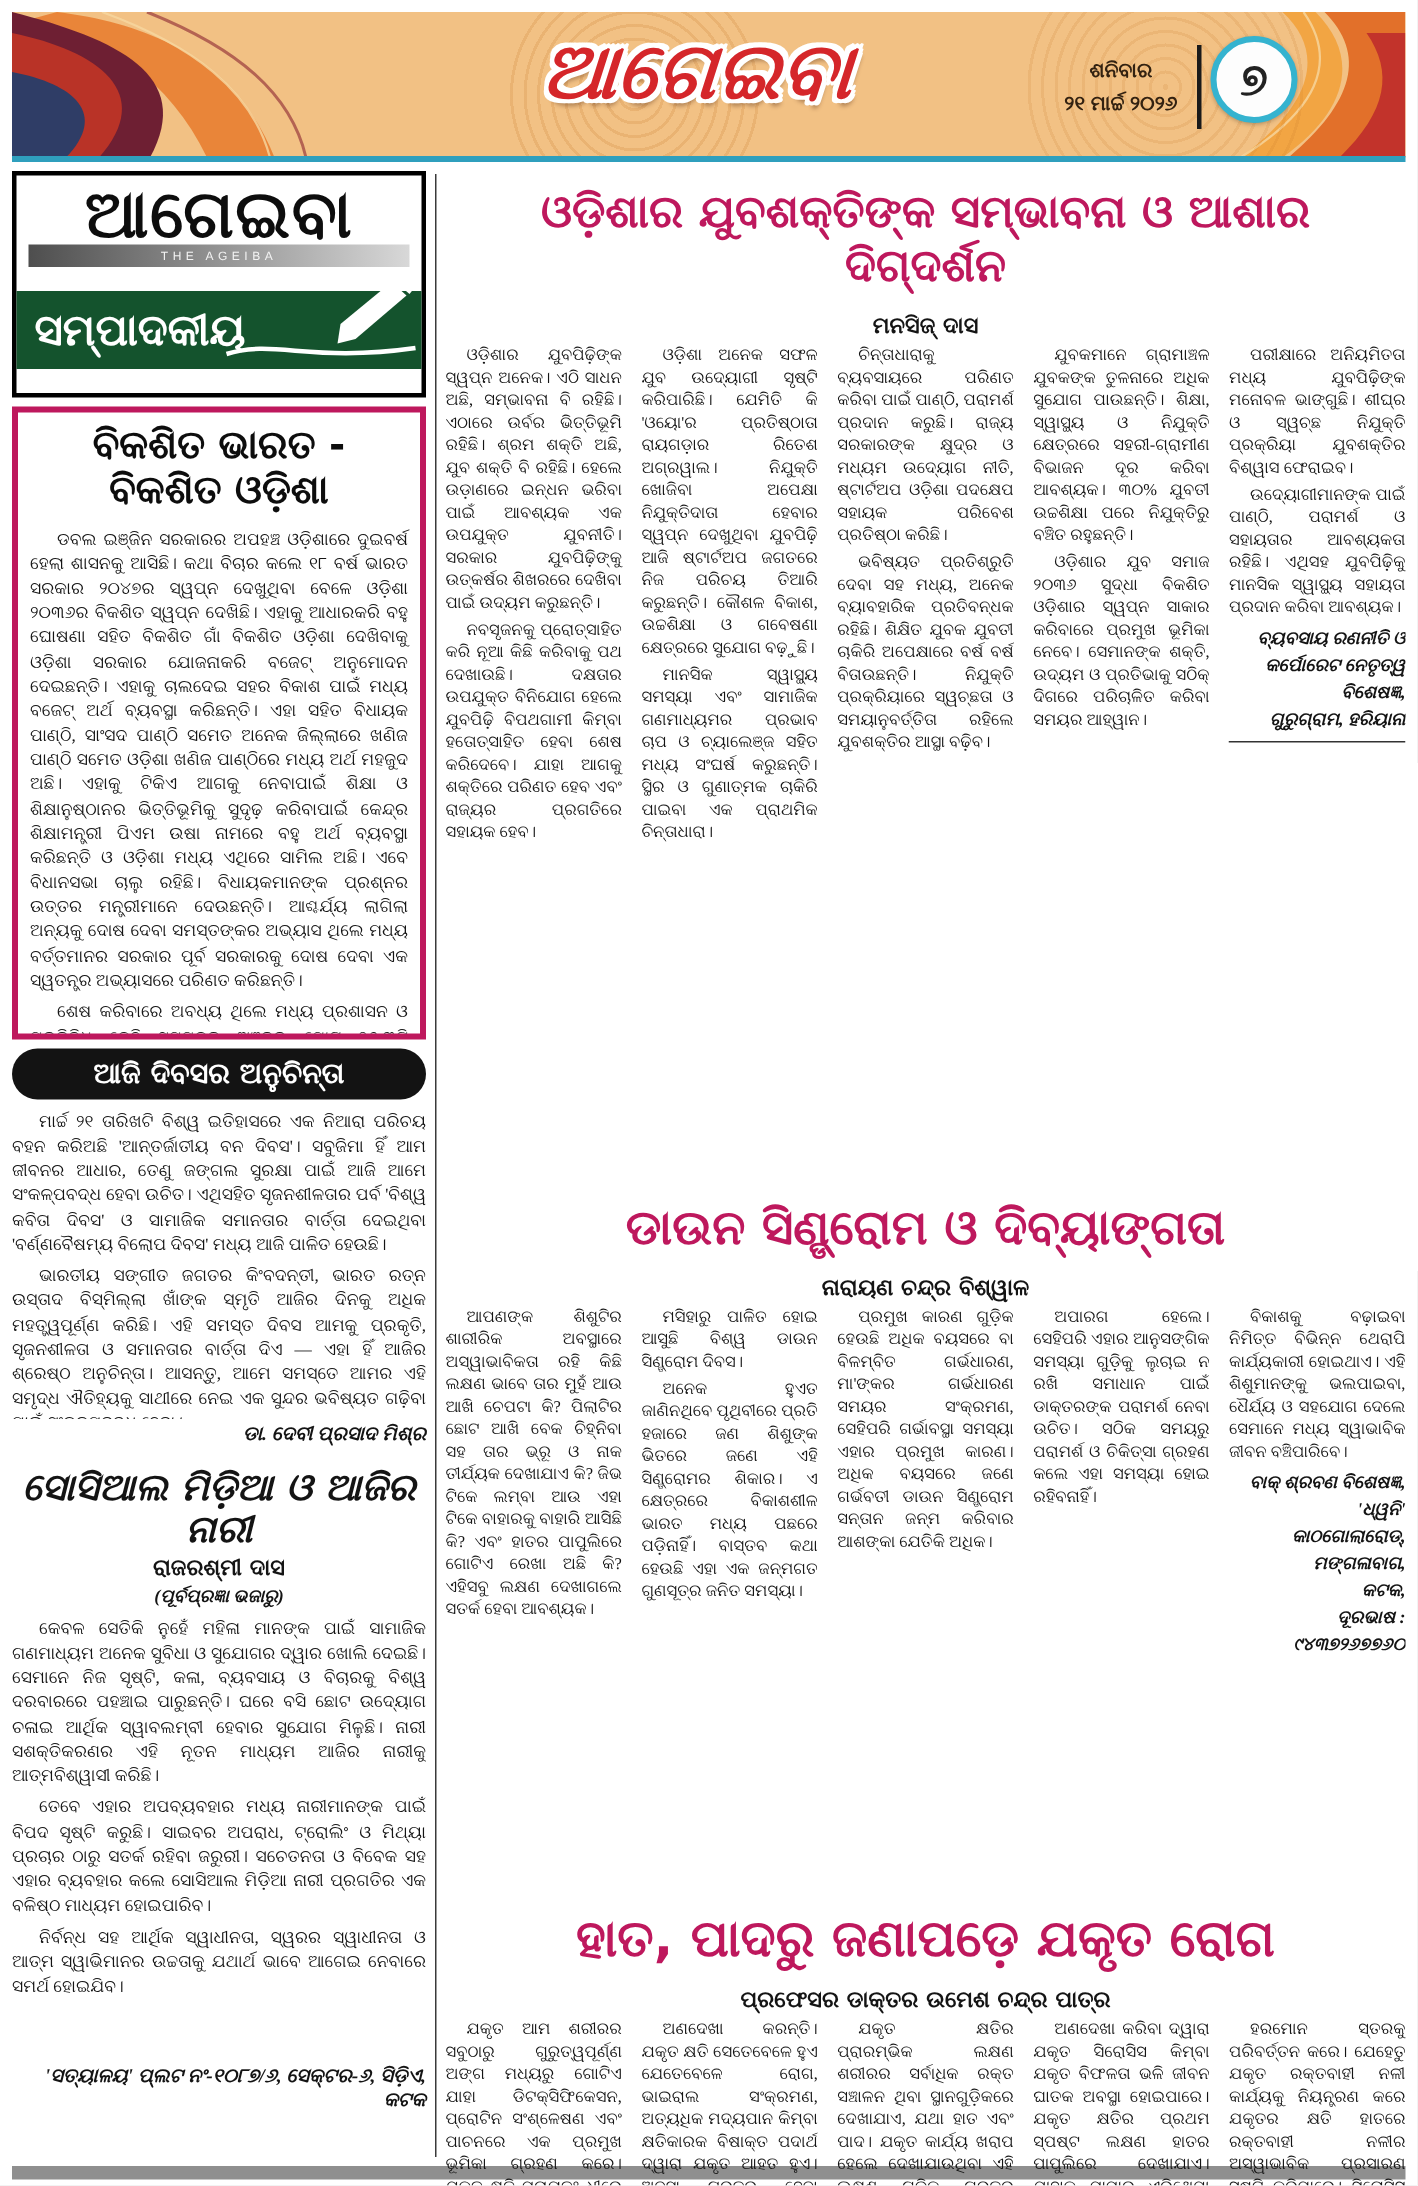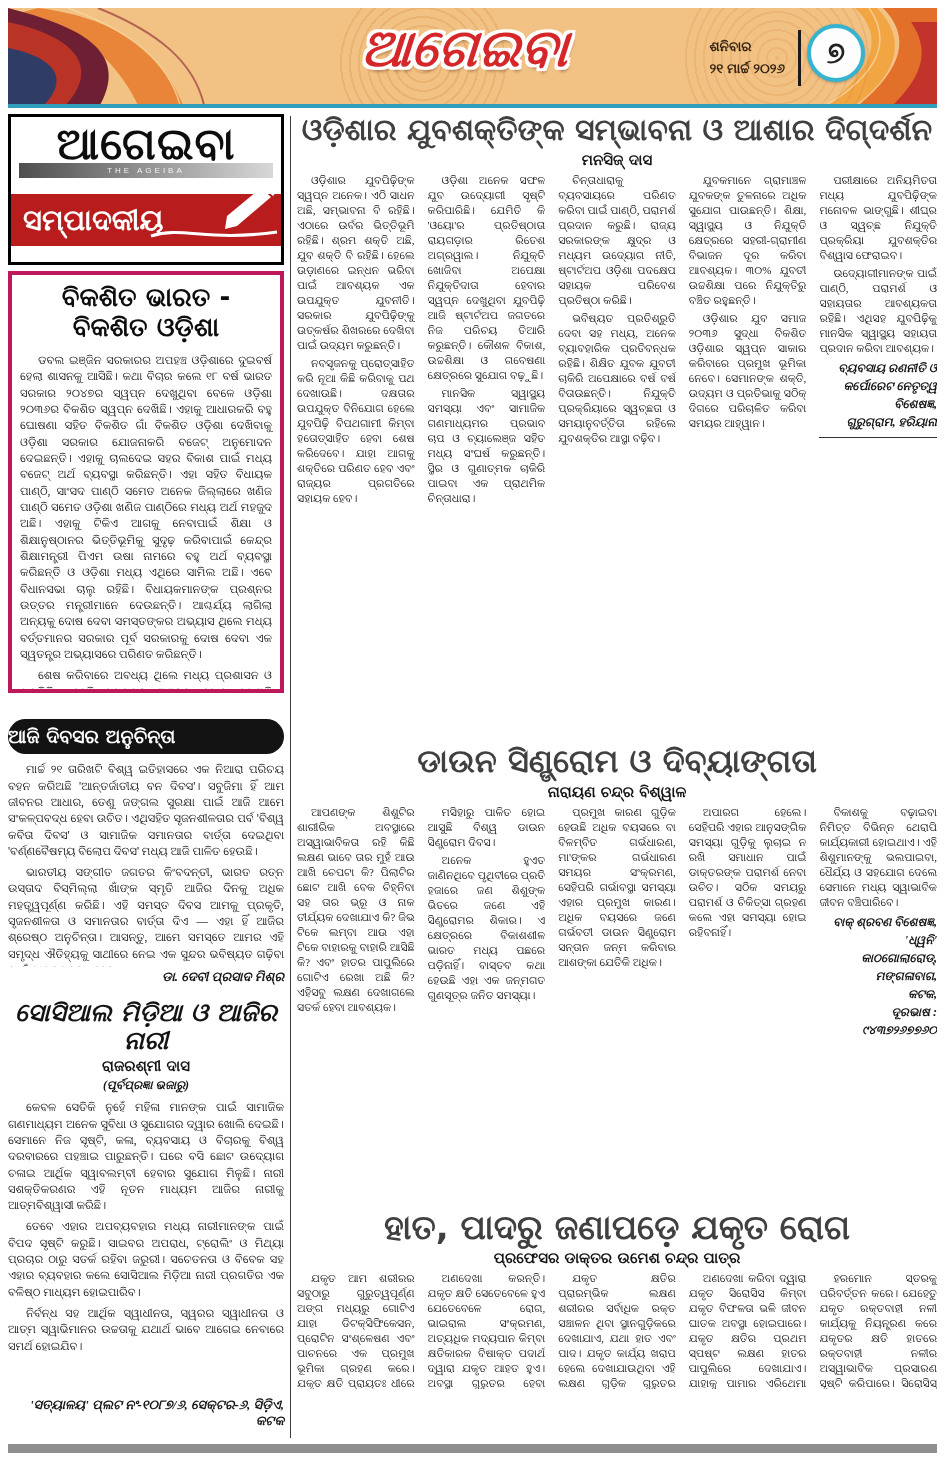--- a/index.html
+++ b/index.html
@@ -12,59 +12,59 @@
   .art-left{left:0;}
   .art-right{right:0;}
   .mandala{position:absolute;border-radius:50%;opacity:.35;
            background:repeating-radial-gradient(circle at center,rgba(197,118,38,.55) 0 2px,rgba(0,0,0,0) 2px 9px);}
   .mandala.m1{width:170px;height:170px;left:330px;top:-30px;}
   .mandala.m2{width:190px;height:190px;right:65px;top:-45px;opacity:.28;}
   .masthead{position:absolute;left:50%;top:14px;transform:translateX(-54%) skewX(-4deg);
             font-family:"DejaVu Sans","Liberation Sans",sans-serif;font-weight:bold;font-style:italic;
             font-size:52px;line-height:1;color:#d5262a;white-space:nowrap;
             text-shadow:-3px -3px 0 #fff,3px -3px 0 #fff,-3px 3px 0 #fff,3px 3px 0 #fff,0 -3px 0 #fff,0 3px 0 #fff,-3px 0 0 #fff,3px 0 0 #fff,2px 5px 3px rgba(60,20,0,.35);}
-  .dateblock{position:absolute;right:152px;top:28px;text-align:left;font-size:13.5px;line-height:1.6;
+  .dateblock{position:absolute;right:152px;top:28px;text-align:center;font-size:13.5px;line-height:1.6;
              color:#332211;font-family:"Liberation Sans",sans-serif;font-weight:bold;}
   .head-vrule{position:absolute;right:136px;top:22px;width:3px;height:56px;background:#1a1a1a;}
   .pagenum{position:absolute;right:72px;top:16px;width:50px;height:50px;border-radius:50%;
            background:#fdfdfd;border:4px solid #35b3cf;display:flex;align-items:center;justify-content:center;
            font-size:30px;font-weight:bold;color:#222;font-family:"DejaVu Sans",sans-serif;box-shadow:0 1px 3px rgba(0,0,0,.25);}
   .tealline{position:absolute;left:8px;top:104px;width:929px;height:4px;background:#2f9fbd;}
 
   
   .vdivider{position:absolute;left:290px;top:116px;width:1px;height:1322px;background:#3a3a3a;}
   .graybar{position:absolute;left:8px;top:1444px;width:929px;height:9px;background:#8f8f8f;}
 
   
   .leftcol{position:absolute;left:8px;top:114px;width:276px;}
   .logobox{border:3px solid #000;padding:4px 6px 0 6px;background:#fff;}
   .logotext{text-align:center;font-family:"DejaVu Sans",sans-serif;font-weight:800;font-size:44px;line-height:1.05;letter-spacing:1px;color:#0d0d0d;}
   .logobar{height:15px;margin:-4px 2px 5px 2px;background:linear-gradient(to right,#4e4e4e,#d8d8d8);
            display:flex;align-items:center;justify-content:center;
            font-family:"Liberation Sans",sans-serif;font-size:8px;letter-spacing:3px;color:#f3f3f3;}
-  .edbanner{position:relative;background:#b91c1c;height:52px;margin:16px -6px;display:flex;align-items:center;}
+  .edbanner{position:relative;background:#14532d;height:52px;margin:16px -6px;display:flex;align-items:center;}
   .edbanner .bannertxt{color:#fff;font-weight:800;font-size:29px;padding-left:12px;font-family:"DejaVu Sans",sans-serif;}
   .edbanner svg{position:absolute;right:2px;top:-12px;}
   .edbox{border:4px solid #be185d;margin-top:6px;padding:6px 8px;height:402px;overflow:hidden;}
   .edtitle{margin:2px 0 9px 0;text-align:center;font-size:26px;line-height:1.15;font-weight:800;
            font-family:"DejaVu Sans",sans-serif;color:#0d0d0d;}
   .para{margin:0 0 5px 0;font-size:11.5px;line-height:1.42;text-align:justify;text-indent:18px;}
-  .pill{margin:26px 0 7px 0;background:#131313;color:#fff;border-radius:19px;text-align:left;
+  .pill{margin:6px 0 7px 0;background:#131313;color:#fff;border-radius:19px;text-align:center;
         font-family:"DejaVu Sans",sans-serif;font-weight:700;font-size:19px;padding:6px 0;}
   .anubody{height:206px;overflow:hidden;}
   .sig{text-align:right;font-weight:bold;font-style:italic;font-size:13px;margin:2px 0 0 0;}
   .socialtitle{margin:14px 0 2px 0;text-align:center;font-size:25px;line-height:1.1;font-weight:800;
                font-family:"DejaVu Sans",sans-serif;font-style:italic;}
   .byline{text-align:center;font-weight:bold;font-size:15px;font-family:"DejaVu Sans",sans-serif;margin:3px 0;}
   .bylinesub{text-align:center;font-style:italic;font-weight:bold;font-size:12px;margin:0 0 6px 0;}
   .socialbody{height:296px;overflow:hidden;}
 
   
   .maincol{position:absolute;left:297px;top:112px;width:640px;}
-  .article h1{margin:0;text-align:center;font-family:"DejaVu Sans",sans-serif;font-weight:800;color:#404040;}
+  .article h1{margin:12px;text-align:center;font-family:"DejaVu Sans",sans-serif;font-weight:800;color:#be185d;}
   .a1 h1{font-size:30px;line-height:1.2;}
   .a2 h1{font-size:32px;line-height:1.15;margin-top:14px;}
   .a3 h1{font-size:34px;line-height:1.1;margin-top:16px;}
   .cols{display:flex;gap:13px;margin-top:4px;}
   .col{flex:1;overflow:hidden;font-size:11px;line-height:15px;text-align:justify;}
   .col .para{font-size:11px;line-height:15px;text-indent:14px;margin-bottom:3px;}
   .c1 .col{height:556px;}
   .c2 .col{height:388px;}
   .c3 .col{height:118px;}
   .attr-line{margin:0;font-size:12px;line-height:1.5;font-weight:bold;font-style:italic;text-align:right;text-indent:0;}

